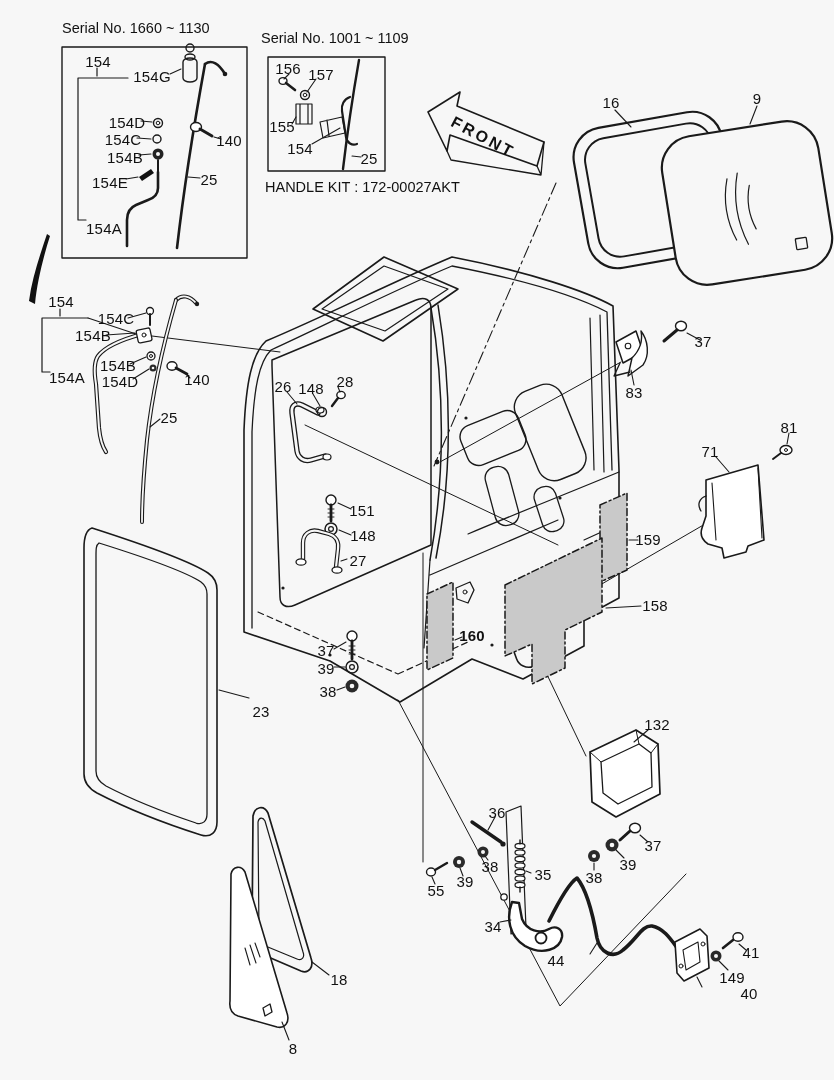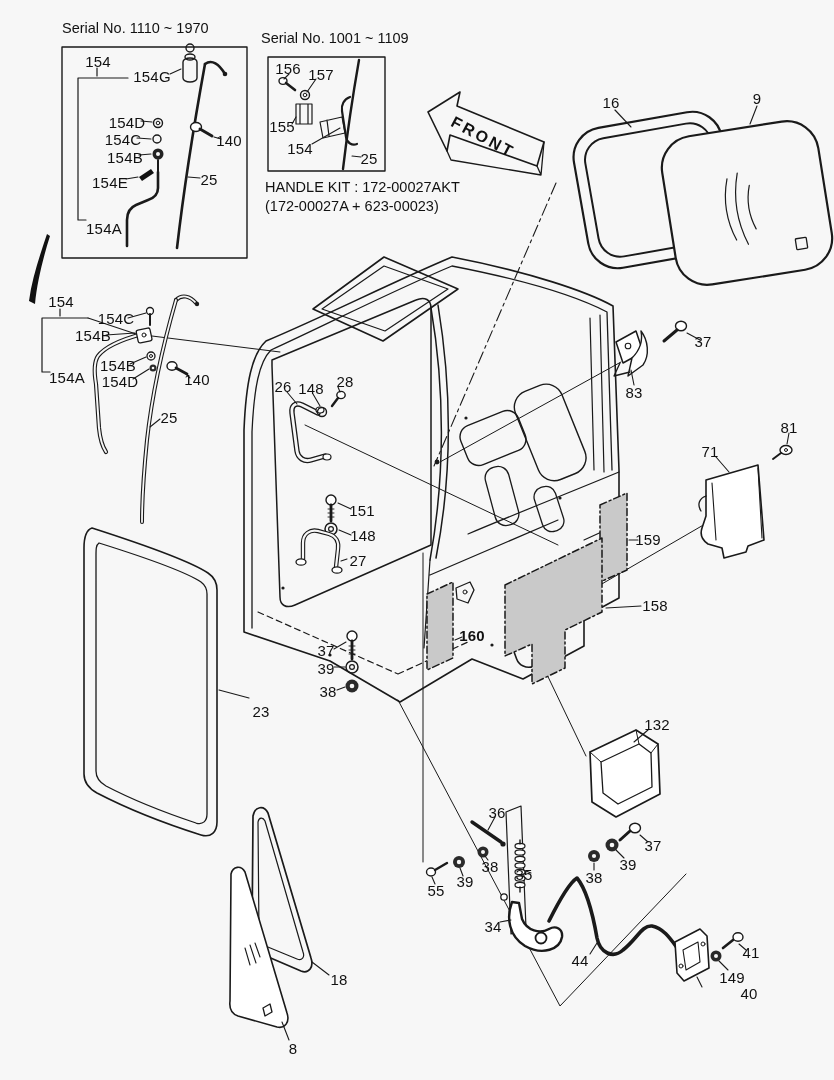--- a/index.html
+++ b/index.html
@@ -262,27 +262,26 @@
     <circle cx="716" cy="956" r="5.5" fill="#2a2a2a" stroke="none"></circle>
     <circle cx="716" cy="956" r="2" fill="#f7f7f7" stroke="none"></circle>
     <ellipse cx="738" cy="937" rx="5" ry="4.3" fill="#fff"></ellipse>
     <path d="M733,940 L723,948" stroke-width="2.6"></path>
     <path d="M648,842 L640,835 M624,858 L616,850 M594,870 L594,863 M590,954 L597,943 M702,987 L697,977 M728,970 L719,961 M746,950 L739,944" stroke-width="1.1"></path>
   </g>
 
 </g>
 </svg>
 
-<div class="inset-title" style="left:62px;top:20px">Serial No. 1110 ~ 1970</div>
+<div class="inset-title" style="left:62px;top:20px">Serial No. 1660 ~ 1130</div>
 
 <div class="inset-title" style="left:261px;top:30px">Serial No. 1001 ~ 1109</div>
 
 <div class="handle-kit" style="left:265px;top:178px">
   <div>HANDLE KIT : 172-00027AKT</div>
-  <div>(172-00027A + 623-00023)</div>
 </div>
 
 <div class="front-label">FRONT</div>
 
 <div id="callout-layer">
       <div class="callout" style="left: 98px; top: 61px;">154</div>
       <div class="callout" style="left: 152px; top: 76px;">154G</div>
       <div class="callout" style="left: 127px; top: 122px;">154D</div>
       <div class="callout" style="left: 123px; top: 139px;">154C</div>
       <div class="callout" style="left: 125px; top: 157px;">154B</div>
@@ -320,26 +319,26 @@
       <div class="callout" style="left: 358px; top: 560px;">27</div>
       <div class="callout" style="left: 326px; top: 650px;">37</div>
       <div class="callout" style="left: 326px; top: 668px;">39</div>
       <div class="callout" style="left: 328px; top: 691px;">38</div>
       <div class="callout" style="left: 261px; top: 701px; margin-top: 10px;">23</div>
       <div class="callout" style="left: 657px; top: 724px;">132</div>
       <div class="callout" style="left: 497px; top: 812px;">36</div>
       <div class="callout" style="left: 490px; top: 866px;">38</div>
       <div class="callout" style="left: 465px; top: 881px;">39</div>
       <div class="callout" style="left: 436px; top: 890px;">55</div>
-      <div class="callout" style="left: 524px; top: 874px;">35</div>
+      <div class="callout" style="left: 543px; top: 874px;">35</div>
       <div class="callout" style="left: 493px; top: 926px;">34</div>
       <div class="callout" style="left: 653px; top: 845px;">37</div>
       <div class="callout" style="left: 628px; top: 864px;">39</div>
       <div class="callout" style="left: 594px; top: 877px;">38</div>
-      <div class="callout" style="left: 580px; top: 960px;">44</div>
+      <div class="callout" style="left: 556px; top: 960px;">44</div>
       <div class="callout" style="left: 705px; top: 993px; margin-left: 44px;">40</div>
       <div class="callout" style="left: 732px; top: 977px;">149</div>
       <div class="callout" style="left: 751px; top: 952px;">41</div>
       <div class="callout" style="left: 339px; top: 979px;">18</div>
       <div class="callout" style="left: 293px; top: 1048px;">8</div>
     </div>
 
 </div>
 
 </body></html>

